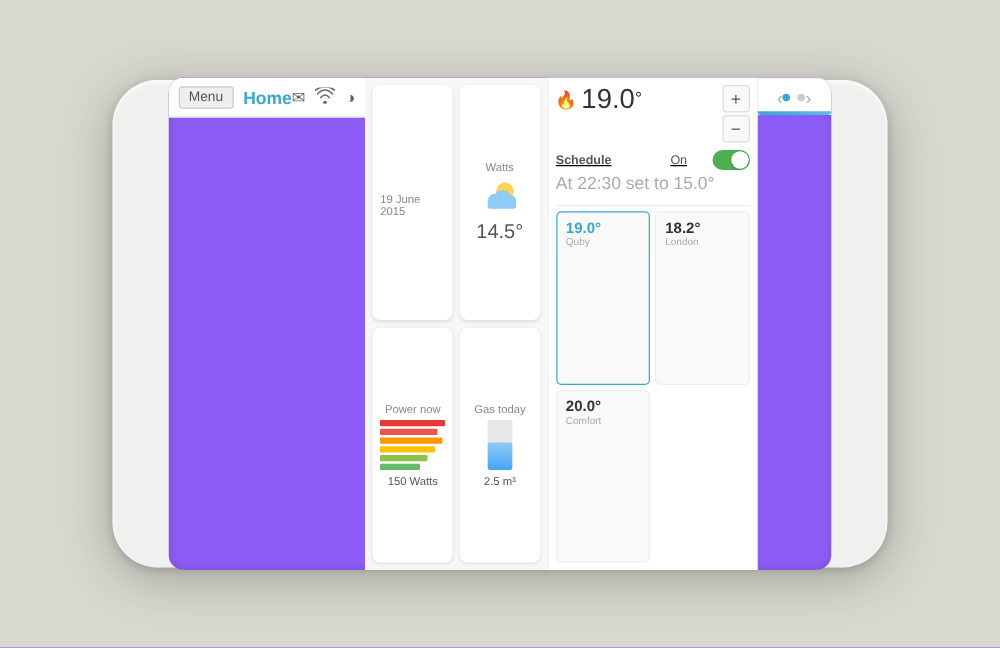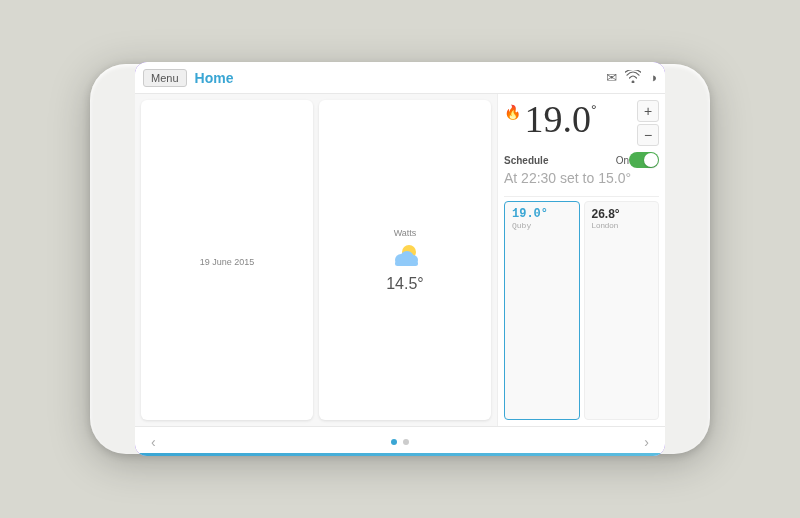--- a/index.html
+++ b/index.html
@@ -23,21 +23,21 @@
       display: flex; align-items: center; justify-content: center;
       position: relative;
     }
 
     
     .screen-bezel {
       width: 530px; height: 394px;
       background: #8b5cf6;
       border-radius: 12px;
       overflow: hidden;
-      display: flex; flex-direction: column;
+      display: flex; flex-direction: row;
       box-shadow: inset 0 0 8px rgba(0,0,0,0.15);
       position: relative;
     }
 
     
     .top-bar {
       height: 32px;
       background: #fff;
       display: flex; align-items: center;
       padding: 0 8px;
@@ -180,44 +180,45 @@
       display: flex; align-items: flex-start; justify-content: space-between;
       margin-bottom: 6px;
     }
     .temp-display {
       display: flex; align-items: flex-start;
     }
     .temp-flame {
       font-size: 14px; margin-right: 3px; margin-top: 4px;
     }
     .temp-number {
-      font-size: 38px; font-weight: 300; color: #333; line-height: 1; font-family: Liberation Serif, serif;
+      font-size: 22px; font-weight: 300; color: #333; line-height: 1;
     }
     .temp-degree {
       font-size: 14px; color: #333; margin-top: 2px;
     }
     .temp-buttons {
       display: flex; flex-direction: column; gap: 2px;
     }
     .temp-btn {
       width: 22px; height: 22px;
       border: 1px solid #ddd; border-radius: 3px;
       background: #f9f9f9;
       font-size: 14px; color: #555;
       display: flex; align-items: center; justify-content: center;
       cursor: pointer; line-height: 1;
     }
 
     
     .schedule-row {
       display: flex; align-items: center; justify-content: space-between;
       margin-bottom: 2px;
+      text-decoration: underline;
     }
     .schedule-label { font-size: 10px; color: #555; font-weight: 600; }
-    .schedule-on-label { font-size: 10px; color: #555; margin-right: 0; }
+    .schedule-on-label { font-size: 10px; color: #555; margin-right: 20px; }
     .toggle-switch {
       width: 30px; height: 16px;
       background: #4caf50;
       border-radius: 8px;
       position: relative;
       display: inline-block;
     }
     .toggle-knob {
       width: 14px; height: 14px;
       background: #fff;
@@ -300,20 +301,45 @@
                 <circle cx="14" cy="18" r="6" fill="#90CAF9"></circle>
                 <circle cx="20" cy="16" r="7" fill="#90CAF9"></circle>
                 <circle cx="26" cy="18" r="5" fill="#90CAF9"></circle>
                 <rect x="8" y="19" width="23" height="5" rx="2.5" fill="#90CAF9"></rect>
               </svg>
             </div>
             <div class="weather-temp">14.5°</div>
           </div>
         </div>
 
+        <div class="tiles-row">
+
+          <div class="tile">
+            <div class="tile-label">Power now</div>
+            <div class="power-bars">
+              <div class="power-bar" style="width:52px; height:5px; background:#e53935; border-radius:1px;"></div>
+              <div class="power-bar" style="width:46px; height:5px; background:#ef5350; border-radius:1px;"></div>
+              <div class="power-bar" style="width:50px; height:5px; background:#ff9800; border-radius:1px;"></div>
+              <div class="power-bar" style="width:44px; height:5px; background:#ffc107; border-radius:1px;"></div>
+              <div class="power-bar" style="width:38px; height:5px; background:#8bc34a; border-radius:1px;"></div>
+              <div class="power-bar" style="width:32px; height:5px; background:#66bb6a; border-radius:1px;"></div>
+            </div>
+            <div class="power-value">150 Watts</div>
+          </div>
+
+          <div class="tile">
+            <div class="tile-label">Gas today</div>
+            <div class="gas-chart">
+              <div class="gas-bar-container">
+                <div class="gas-bar-fill" style="height:55%; background: linear-gradient(to top, #42a5f5, #90caf9);"></div>
+              </div>
+            </div>
+            <div class="gas-value">2.5 m³</div>
+          </div>
+        </div>
       </div>
 
       <div class="right-panel">
 
         <div class="temp-control">
           <div class="temp-display">
             <span class="temp-flame">🔥</span>
             <span class="temp-number">19.0</span>
             <span class="temp-degree">°</span>
           </div>
@@ -330,27 +356,31 @@
             <div class="toggle-switch">
               <div class="toggle-knob"></div>
             </div>
           </div>
         </div>
         <div class="schedule-time">At 22:30 set to 15.0°</div>
 
         <div class="right-divider"></div>
 
         <div class="mode-grid">
-          <div class="mode-btn" style="border-color:#3aa6d4;font-family:Liberation Mono, monospace;">
+          <div class="mode-btn" style="border-color:#3aa6d4;">
             <span class="mode-temp active">19.0°</span>
             <span class="mode-name">Quby</span>
           </div>
           <div class="mode-btn">
-            <span class="mode-temp">26.8°</span>
+            <span class="mode-temp">18.2°</span>
             <span class="mode-name">London</span>
+          </div>
+          <div class="mode-btn">
+            <span class="mode-temp">20.0°</span>
+            <span class="mode-name">Comfort</span>
           </div>
         </div>
       </div>
     </div>
 
     <div class="nav-bar">
       <span class="nav-arrow">‹</span>
       <div class="nav-dots">
         <div class="dot" style="background:#3aa6d4;"></div>
         <div class="dot" style="background:#ccc;"></div>

